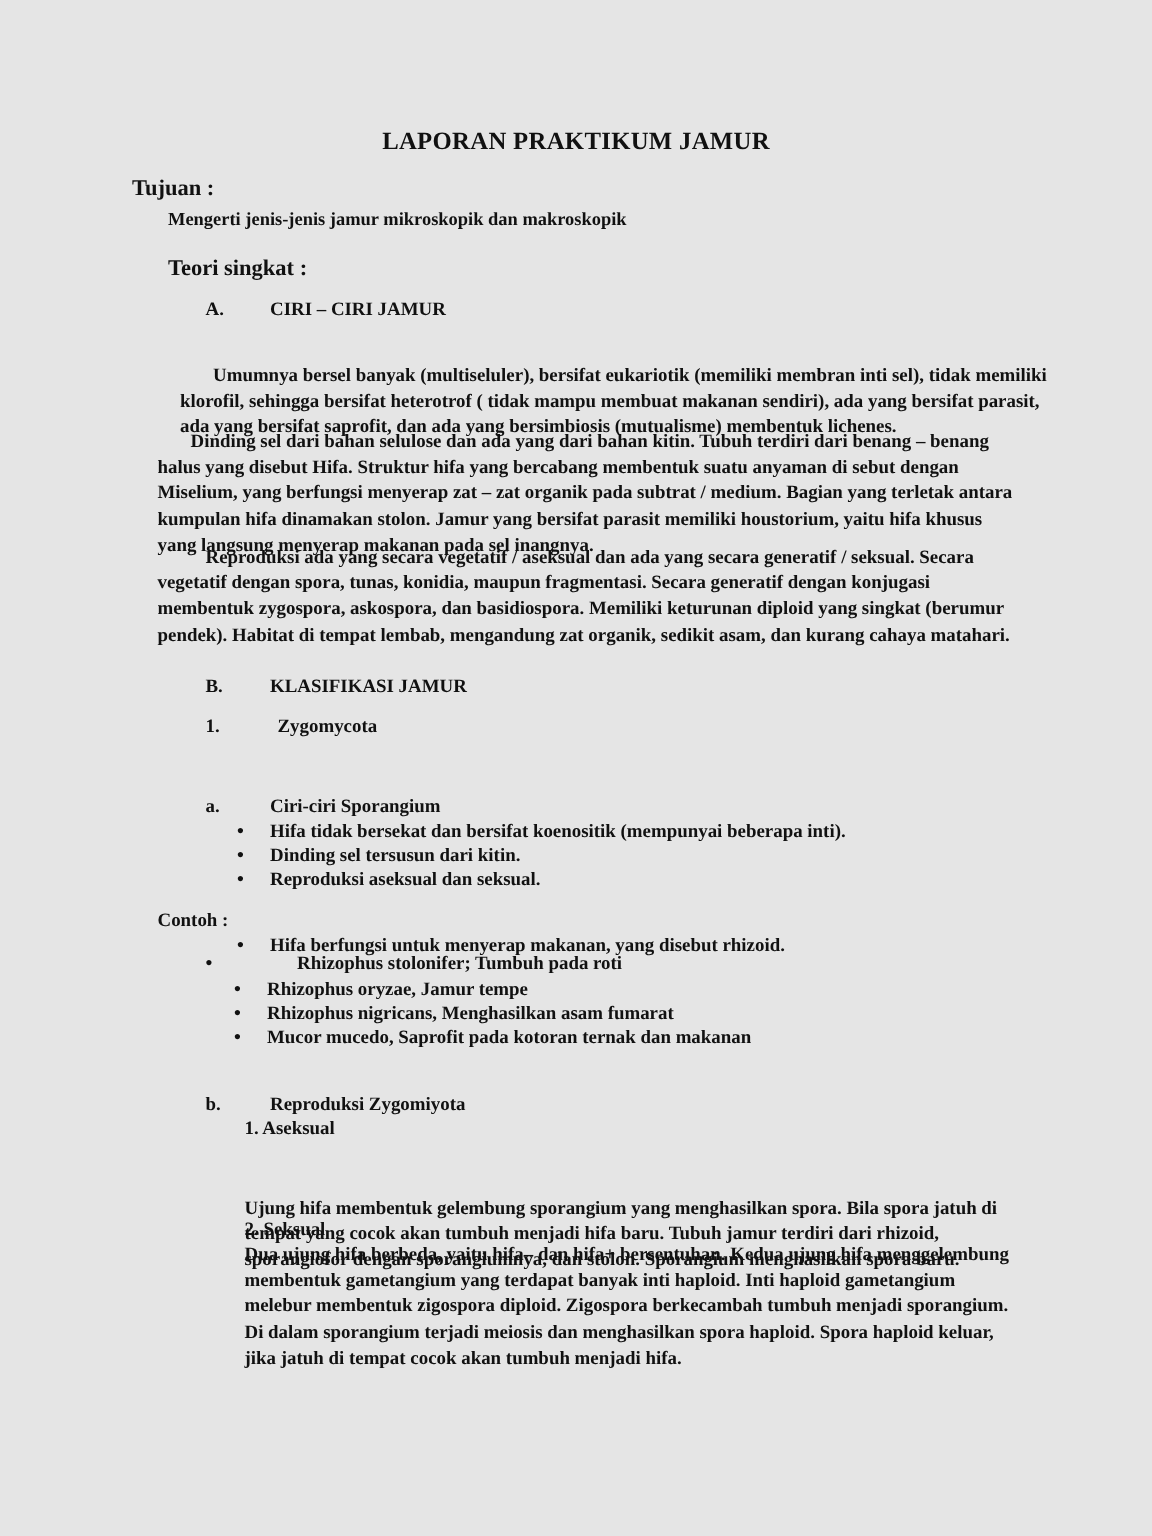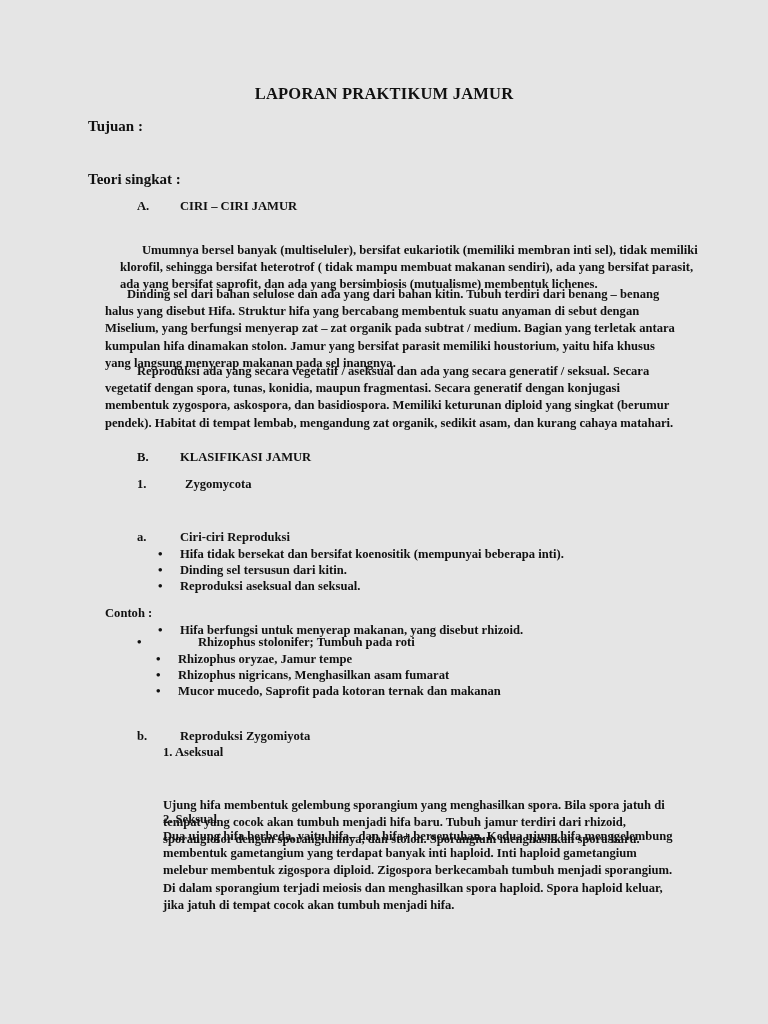--- a/index.html
+++ b/index.html
@@ -28,21 +28,21 @@
     font-weight: bold;
     letter-spacing: 0.2px;
   }
   .heading {
     position: absolute;
     left: 88px;
     font-size: 15px;
     font-weight: bold;
   }
   .h-tujuan { top: 118px; }
-  .h-teori  { top: 171px; }
+  .h-teori  { top: 171px; margin-left: 24px; }
 
   .tujuan-line {
     position: absolute;
     top: 139px;
     left: 112px;
     font-size: 12.3px;
     font-weight: bold;
   }
 
   .lvl-item {
@@ -95,20 +95,21 @@
   }
 </style>
 </head>
 <body>
 
 <div class="page">
 
   <div class="doc-title">LAPORAN PRAKTIKUM JAMUR</div>
 
   <div class="heading h-tujuan">Tujuan :</div>
+  <div class="tujuan-line">Mengerti jenis-jenis jamur mikroskopik dan makroskopik</div>
 
   <div class="heading h-teori">Teori singkat :</div>
 
   <div class="lvl-item" style="top:199px; left:137px;">
     <span class="marker">A.</span><span>CIRI – CIRI JAMUR</span>
   </div>
 
   <div class="para" style="top:226px; left:120px; width:578px; text-indent:22px;margin-top:16px;">Umumnya bersel banyak (multiseluler), bersifat eukariotik (memiliki membran inti sel), tidak memiliki klorofil, sehingga bersifat heterotrof ( tidak mampu membuat makanan sendiri), ada yang bersifat parasit, ada yang bersifat saprofit, dan ada yang bersimbiosis (mutualisme) membentuk lichenes.</div>
 
   <div class="para" style="top:286px; left:105px; width:578px; text-indent:22px;">Dinding sel dari bahan selulose dan ada yang dari bahan kitin. Tubuh terdiri dari benang – benang halus yang disebut Hifa. Struktur hifa yang bercabang membentuk suatu anyaman di sebut dengan Miselium, yang berfungsi menyerap zat – zat organik pada subtrat / medium. Bagian yang terletak antara kumpulan hifa dinamakan stolon. Jamur yang bersifat parasit memiliki houstorium, yaitu hifa khusus yang langsung menyerap makanan pada sel inangnya.</div>
@@ -118,21 +119,21 @@
   <div class="lvl-item" style="top:450px; left:137px;">
     <span class="marker">B.</span><span>KLASIFIKASI JAMUR</span>
   </div>
 
   <div class="lvl-item" style="top:477px; left:137px;">
     <span class="marker" style="width:48px;">1.</span><span>Zygomycota</span>
   </div>
 
 
   <div class="lvl-item" style="top:530px; left:137px;">
-    <span class="marker">a.</span><span>Ciri-ciri Reproduksi</span>
+    <span class="marker">a.</span><span>Ciri-ciri Sporangium</span>
   </div>
 
   <div class="bullet-row" style="top:546px; left:158px;">
     <span class="dot">•</span><span>Hifa tidak bersekat dan bersifat koenositik (mempunyai beberapa inti).</span>
   </div>
   <div class="bullet-row" style="top:562px; left:158px;">
     <span class="dot">•</span><span>Dinding sel tersusun dari kitin.</span>
   </div>
   <div class="bullet-row" style="top:578px; left:158px;">
     <span class="dot">•</span><span>Reproduksi aseksual dan seksual.</span>

